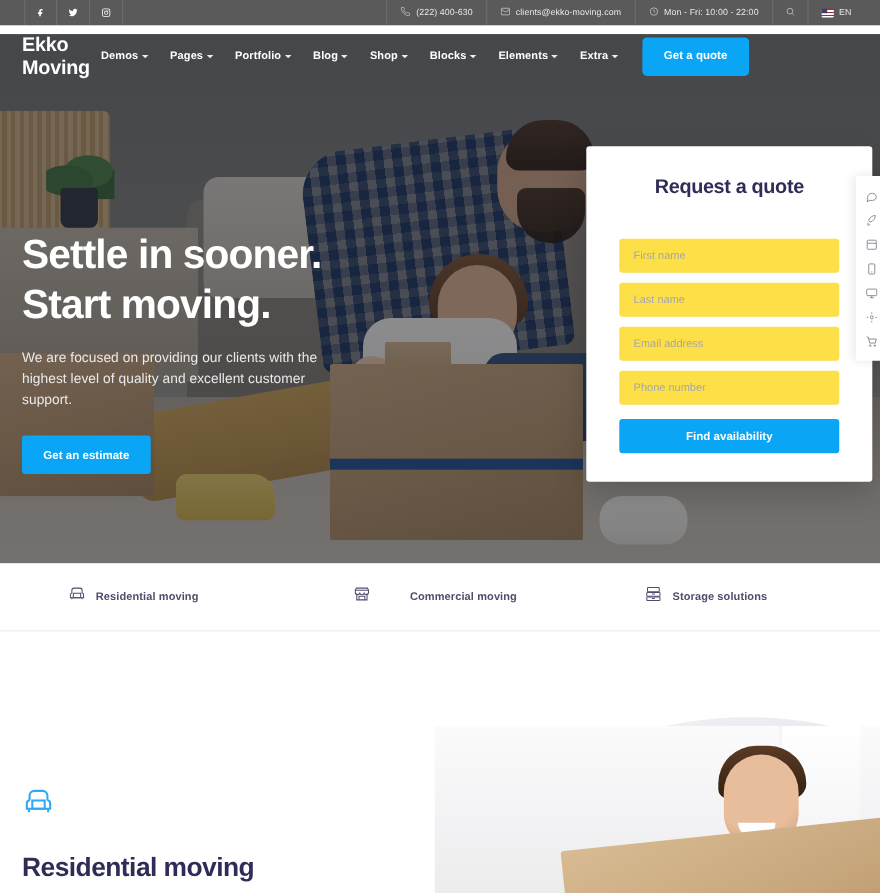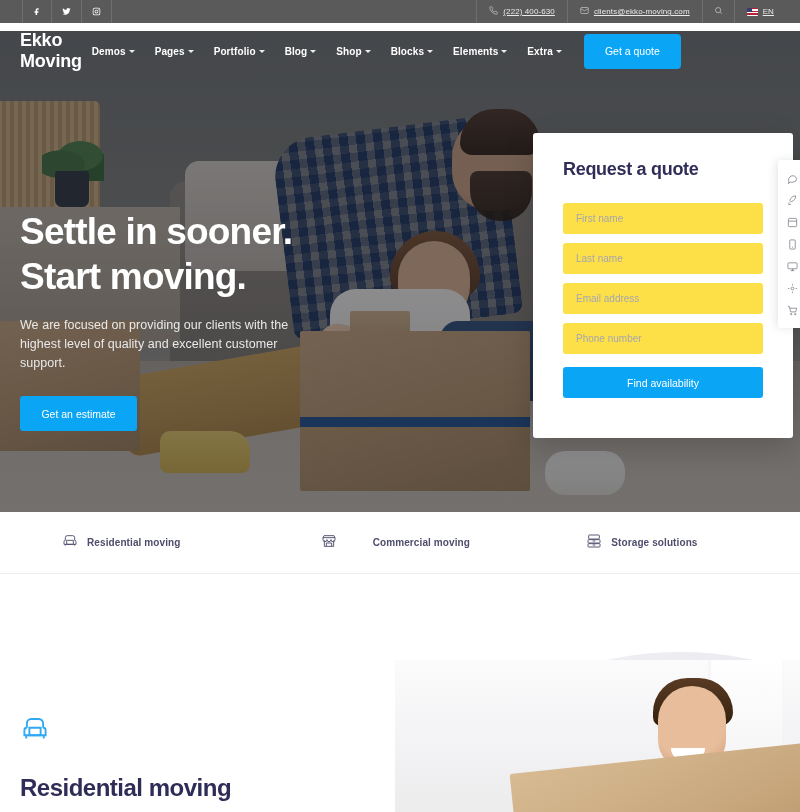--- a/index.html
+++ b/index.html
@@ -33,21 +33,20 @@
   .topbar-right {
     margin-left: auto; display: flex; align-items: center; height: 23px;
     padding-right: 14px;
   }
   .tb-item {
     display: flex; align-items: center; gap: 5px;
     padding: 0 12px; height: 23px;
     border-left: 1px solid rgba(255,255,255,0.12);
     white-space: nowrap;
     letter-spacing: 0.1px;
-    text-decoration: underline;
   }
   .tb-item svg { width: 9px; height: 9px; stroke: #dcdcdc; fill: none; stroke-width: 1.6; }
   .tb-item.icononly { padding: 0 11px; }
   .tb-flag {
     width: 11px; height: 8px; border-radius: 1px;
     background: linear-gradient(#b22234 0 18%, #ffffff 18% 33%, #b22234 33% 50%, #ffffff 50% 66%, #b22234 66% 82%, #ffffff 82% 100%);
     position: relative; display:inline-block; flex: none;
   }
   .tb-flag::before {
     content: ""; position: absolute; left: 0; top: 0;
@@ -124,21 +123,21 @@
     color: #ffffff; font-size: 37px; line-height: 45px;
     font-weight: bold; letter-spacing: -0.8px;
   }
   .hero-sub {
     color: #e9e9ea; font-size: 12.5px; line-height: 19px;
     margin-top: 17px; max-width: 300px; letter-spacing: 0.05px;
   }
   .btn-blue {
     display: inline-flex; align-items: center; justify-content: center;
     background: #0ba5f5; color: #ffffff; border: none; border-radius: 3px;
-    font-family: "Liberation Sans", sans-serif; font-weight: normal; cursor: pointer;
+    font-family: "Liberation Sans", sans-serif; font-weight: bold; cursor: pointer;
   }
   .hero-btn { margin-top: 23px; width: 117px; height: 35px; font-size: 10.5px; }
 
   
   .navbar {
     position: absolute; top: 23px; left: 0; width: 652px; height: 56px;
     display: flex; align-items: center; z-index: 45;
   }
   .brand {
     color: #ffffff; font-size: 18px; font-weight: bold; padding-left: 20px;
@@ -156,22 +155,22 @@
   .nav-cta { margin-left: 12px; width: 97px; height: 35px; font-size: 10.5px; border-radius: 4px; }
 
   
   .quote-card {
     position: absolute; left: 533px; top: 133px; width: 260px; height: 305px;
     background: #ffffff; border-radius: 3px; z-index: 30;
     box-shadow: 0 10px 30px rgba(0,0,0,0.18);
     padding: 26px 30px 0 30px;
   }
   .quote-title {
-    color: #2f2d57; font-size: 18px; font-weight: bold;
-    letter-spacing: -0.3px; margin-bottom: 23px;
+    text-align: center; color: #2f2d57; font-size: 18px; font-weight: bold;
+    letter-spacing: -0.3px; margin-bottom: 37px;
   }
   .q-input {
     width: 100%; height: 31px; background: #fde047; border: none; border-radius: 3px;
     padding: 0 13px; margin-bottom: 9px; font-size: 10px; color: #4a4a55;
     font-family: "Liberation Sans", sans-serif; outline: none;
   }
   .q-input::placeholder { color: #a6a6b0; }
   .q-submit { width: 100%; height: 31px; font-size: 10.5px; margin-top: 4px; border-radius: 3px; }
 
   
@@ -315,20 +314,29 @@
       </div>
       <div class="tb-item">
         <span>
           <svg viewBox="0 0 24 24">
               <rect x="2" y="4" width="20" height="16" rx="2"></rect>
               <path d="M2 7l10 6 10-6"></path>
             </svg>
         </span>
         <span>clients@ekko-moving.com</span>
       </div>
+      <div class="tb-item">
+        <span>
+          <svg viewBox="0 0 24 24">
+              <circle cx="12" cy="12" r="9"></circle>
+              <path d="M12 7v5l3 2"></path>
+            </svg>
+        </span>
+        <span>Mon - Fri: 10:00 - 22:00</span>
+      </div>
       <div class="tb-item icononly">
         <span>
           <svg viewBox="0 0 24 24">
               <circle cx="11" cy="11" r="7"></circle>
               <path d="M16.5 16.5L21 21"></path>
             </svg>
         </span>
       </div>
       <div class="tb-item">
         <span class="tb-flag"></span>

